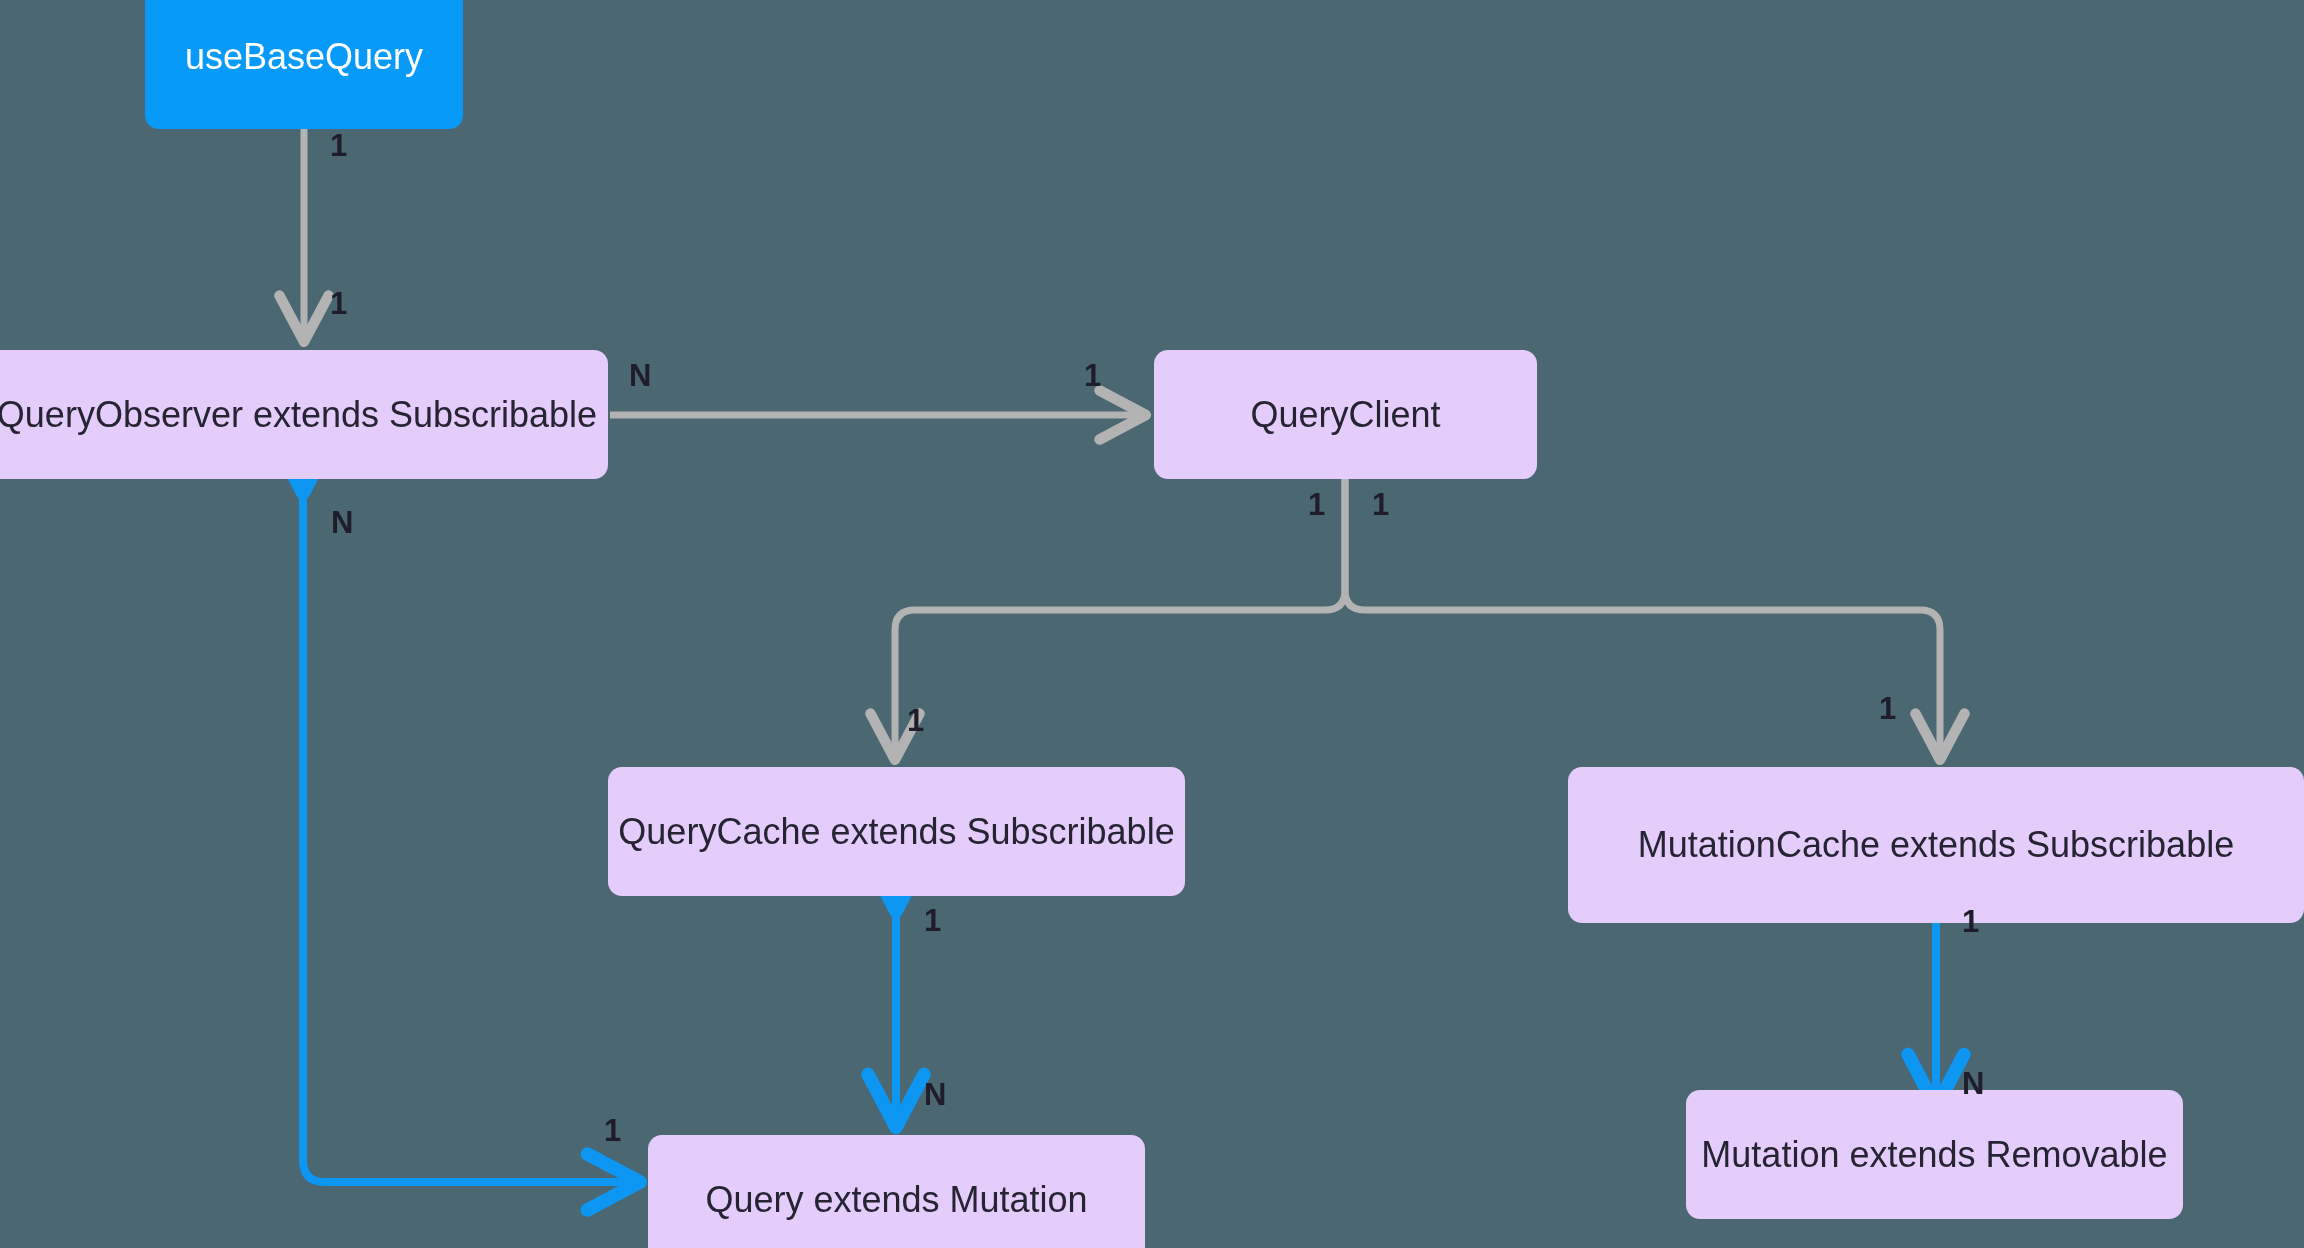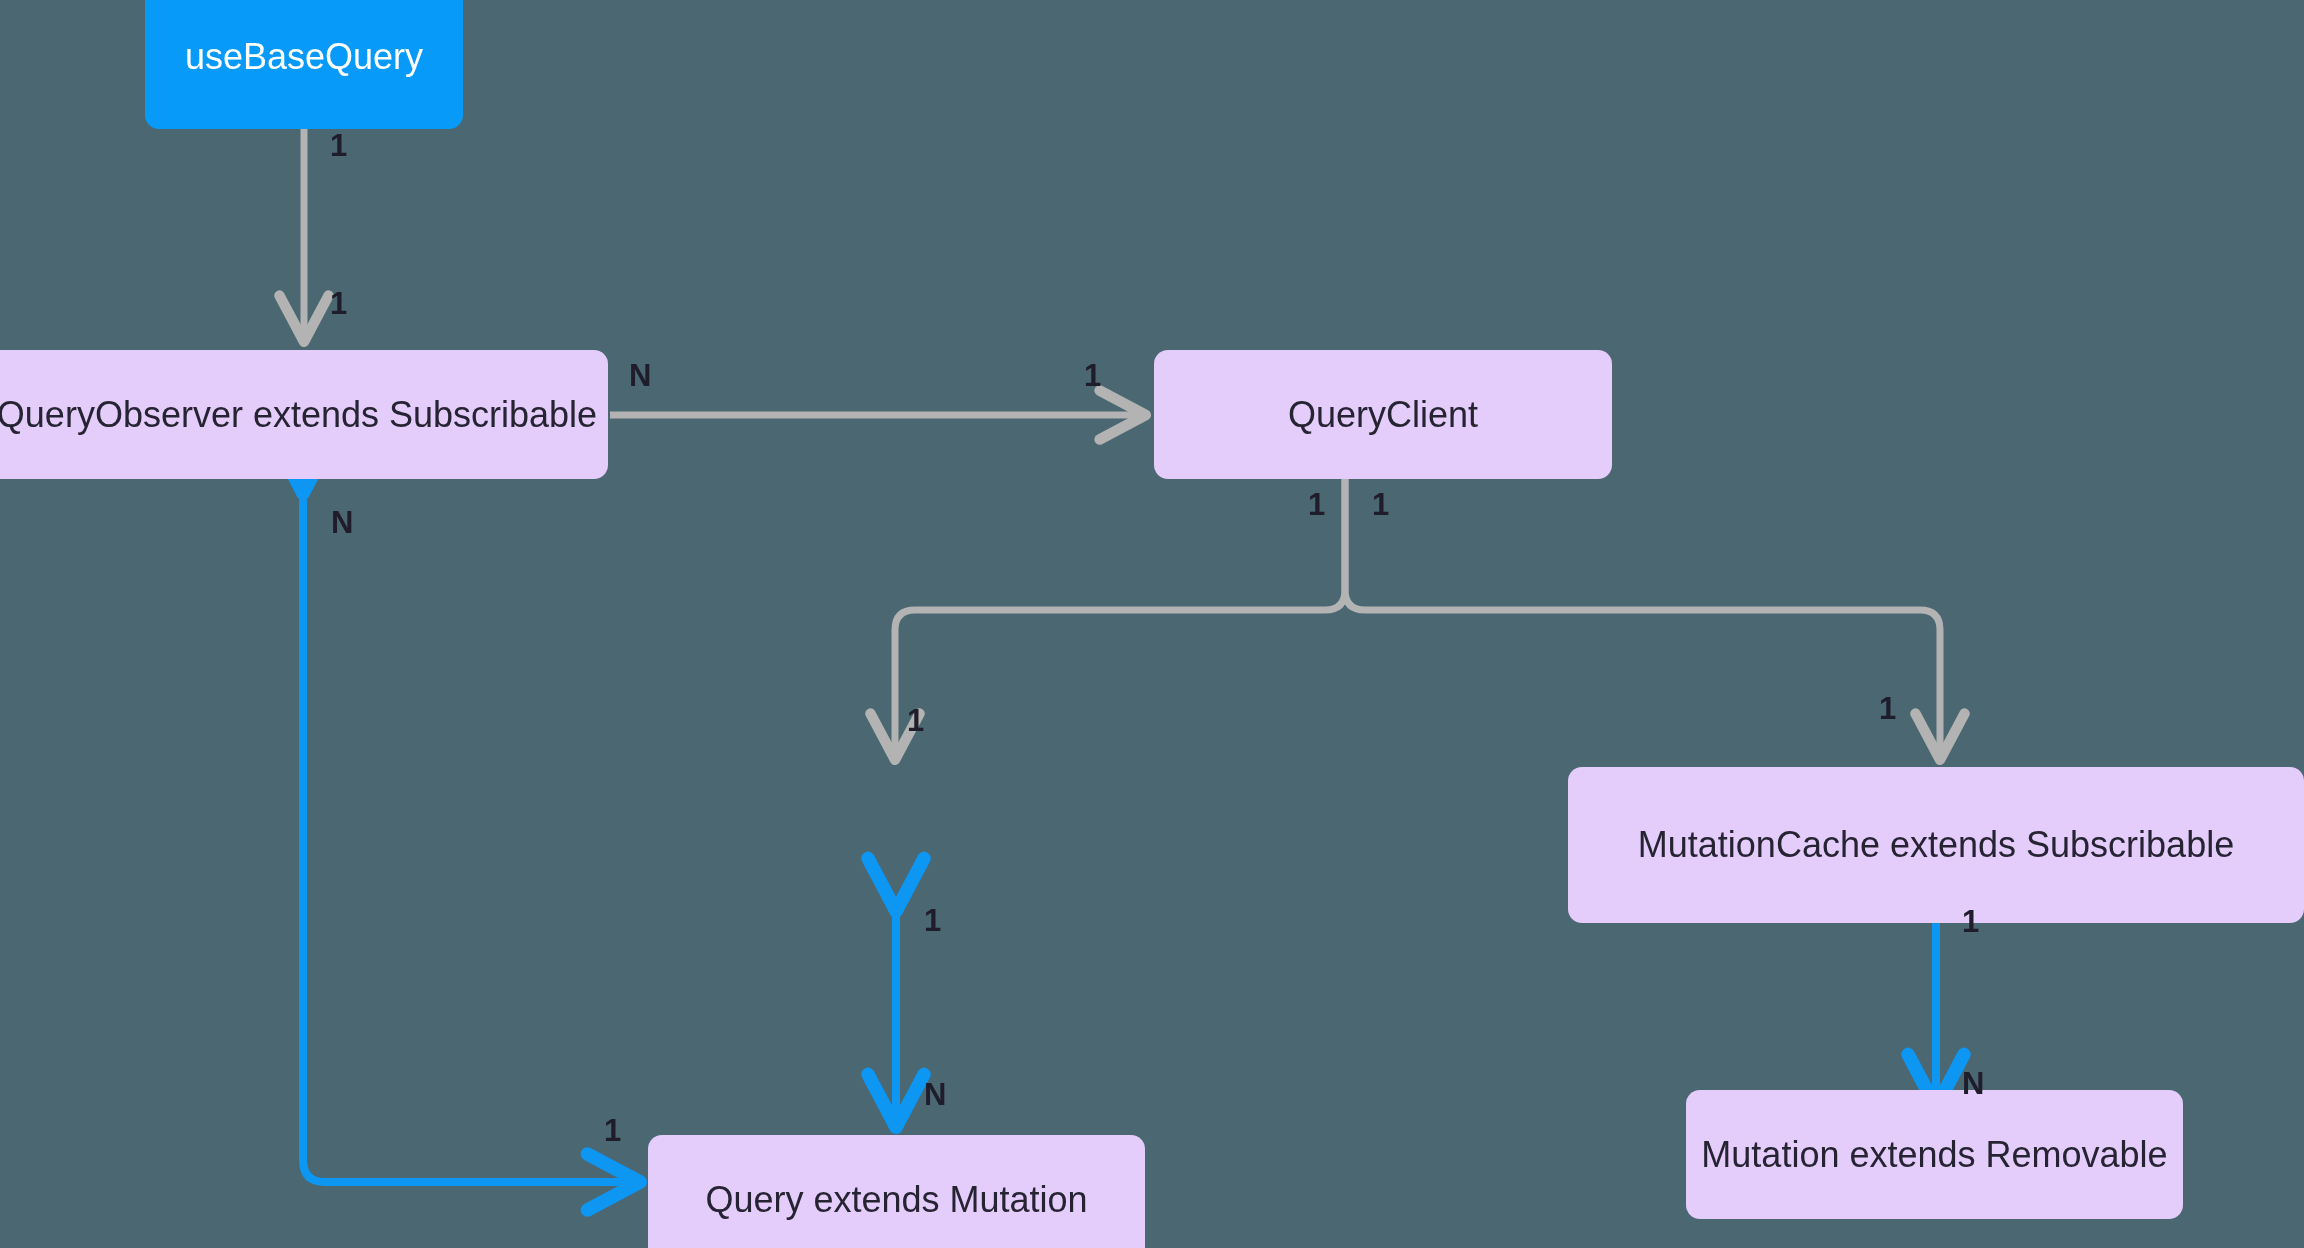--- a/index.html
+++ b/index.html
@@ -100,24 +100,27 @@
   </svg>
 
   <div class="node blue" style="left:145px; top:-16px; width:318px; height:145px;">
     <span>useBaseQuery</span>
   </div>
 
   <div class="node purple" style="left:-14px; top:350px; width:622px; height:129px;">
     <span>QueryObserver extends Subscribable</span>
   </div>
 
-  <div class="node purple" style="left:1154px; top:350px; width:458px; height:129px;">
+  <div class="node purple" style="left:1154px; top:350px; width:383px; height:129px;">
     <span>QueryClient</span>
   </div>
 
+  <div class="node purple" style="left:608px; top:767px; width:577px; height:129px;">
+    <span>QueryCache extends Subscribable</span>
+  </div>
 
   <div class="node purple" style="left:1568px; top:767px; width:736px; height:156px;">
     <span>MutationCache extends Subscribable</span>
   </div>
 
   <div class="node purple" style="left:648px; top:1135px; width:497px; height:129px;">
     <span>Query extends Mutation</span>
   </div>
 
   <div class="node purple" style="left:1686px; top:1090px; width:497px; height:129px;">

